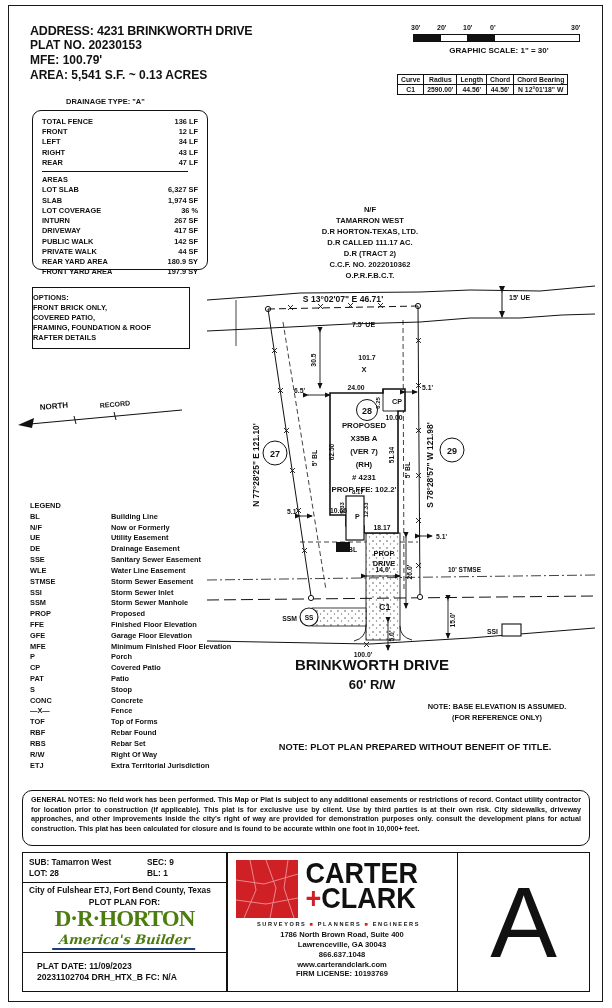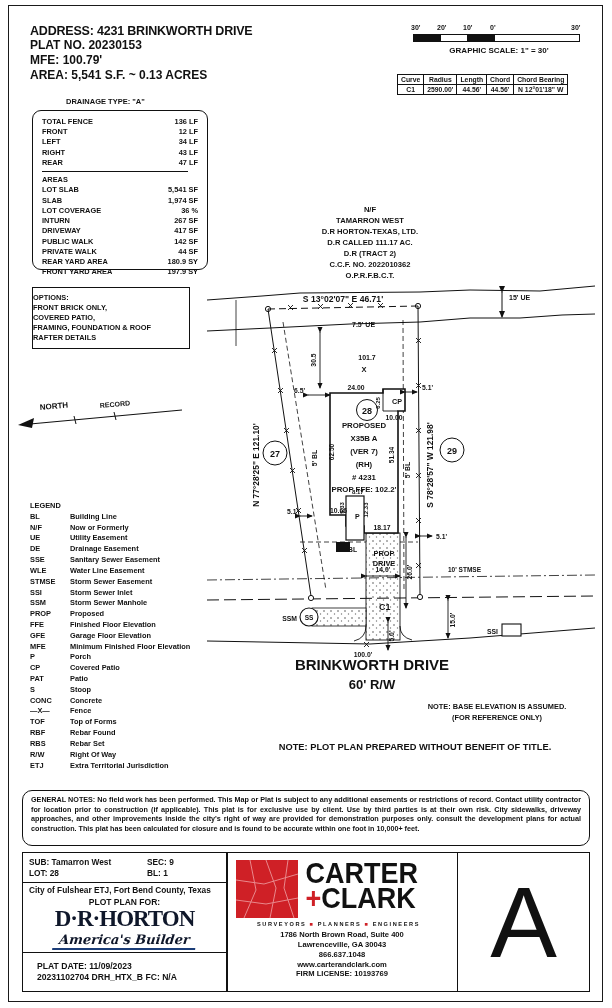--- a/index.html
+++ b/index.html
@@ -32,39 +32,39 @@
   .row2{display:flex;justify-content:space-between;line-height:1.38;}
   .fencebox hr{border:none;border-top:1px solid #111;margin:3px 10px 3px 0;}
   .areas-title{line-height:1.4;}
 
   
   .optbox{left:32px;top:287px;width:156px;border:1.3px solid #111;padding:5px 0;
           font-size:7.4px;font-weight:bold;line-height:1.35;}
 
   
   .legend{left:30px;top:501px;font-size:7.4px;font-weight:bold;line-height:1.46;}
-  .lrow{display:flex;}
+  .lrow{display:flex;gap:41px;}
   .lrow .k{width:40px;flex:none;}
 
   
   .gnotes{left:22px;top:790px;width:568px;height:56px;border:1.5px solid #111;border-radius:10px;
           box-sizing:border-box;padding:4px 8px;font-size:7.2px;font-weight:bold;line-height:1.33;text-align:justify;}
 
   
   .bpanel{border:1.5px solid #111;box-sizing:border-box;background:#fff;}
   .pleft{left:22px;top:852px;width:205px;height:140px;}
   .pmid{left:226.5px;top:852px;width:231px;height:140px;}
   .pright{left:457px;top:852px;width:133px;height:140px;display:flex;align-items:center;justify-content:center;}
 
   .subbox{border-bottom:1.3px solid #111;padding:4px 6px 3px 6px;font-size:8.3px;font-weight:bold;}
   .subrow{display:flex;line-height:1.35;}
   .subrow .c1{width:118px;}
   .cityline{padding:3px 6px 0 6px;font-size:8.3px;font-weight:bold;line-height:1.2;}
   .ppfor{text-align:center;font-size:8.5px;font-weight:bold;margin-top:1px;}
-  .horton{color:#0f172a;text-align:center;margin-top:1px;}
+  .horton{color:#4d7c0f;text-align:center;margin-top:1px;}
   .horton .nm{font-size:23px;font-weight:bold;letter-spacing:-1px;font-family:"Liberation Serif",serif;line-height:0.95;}
   .horton .tag{font-family:"DejaVu Serif",serif;font-style:italic;font-weight:bold;font-size:13px;
                border-bottom:2px solid #1b3d78;display:inline-block;padding:0 6px 1px 6px;transform:skewX(-6deg);line-height:1.05;}
   .pdate{border-top:1.3px solid #111;margin-top:2px;padding:8px 0 0 14px;font-size:8.6px;font-weight:bold;line-height:1.3;}
 
   
   .cc{display:flex;padding:7px 4px 0 8px;}
   .ccsq{width:62px;height:58px;background:#cf2026;flex:none;}
   .ccword{margin-left:8px;line-height:0.92;}
   .ccword .w{font-size:27px;font-weight:bold;letter-spacing:0px;transform:scaleY(1.08);transform-origin:left top;font-stretch:condensed;}
@@ -144,21 +144,21 @@
         <span>43 LF</span>
       </div>
     <div class="row2">
         <span>REAR</span>
         <span>47 LF</span>
       </div>
     <hr>
     <div class="areas-title">AREAS</div>
     <div class="row2">
         <span>LOT SLAB</span>
-        <span>5,541 SF</span>
+        <span>6,327 SF</span>
       </div>
     <div class="row2">
         <span>SLAB</span>
         <span>1,974 SF</span>
       </div>
     <div class="row2">
         <span>LOT COVERAGE</span>
         <span>36 %</span>
       </div>
     <div class="row2">

